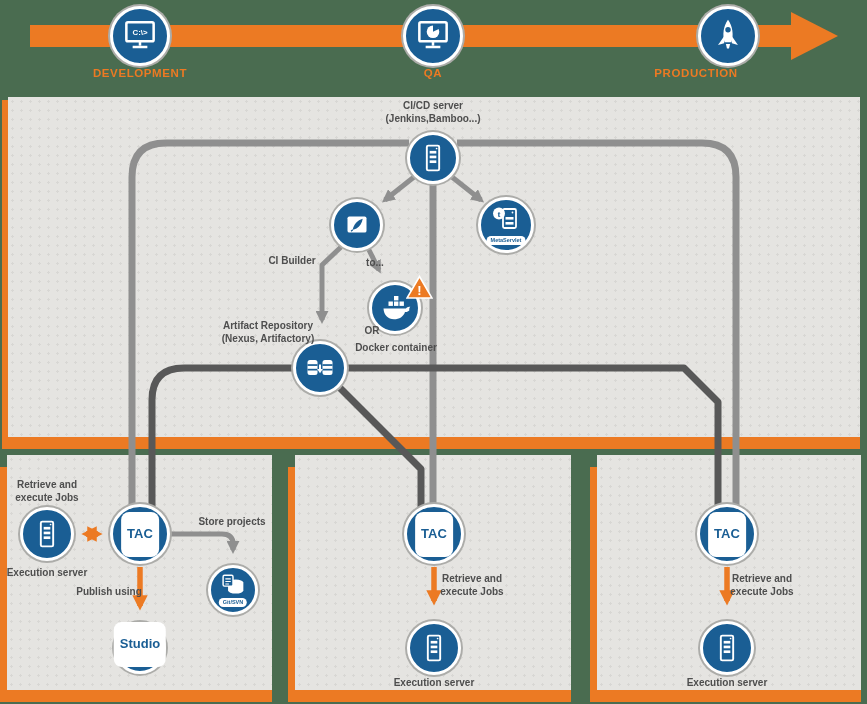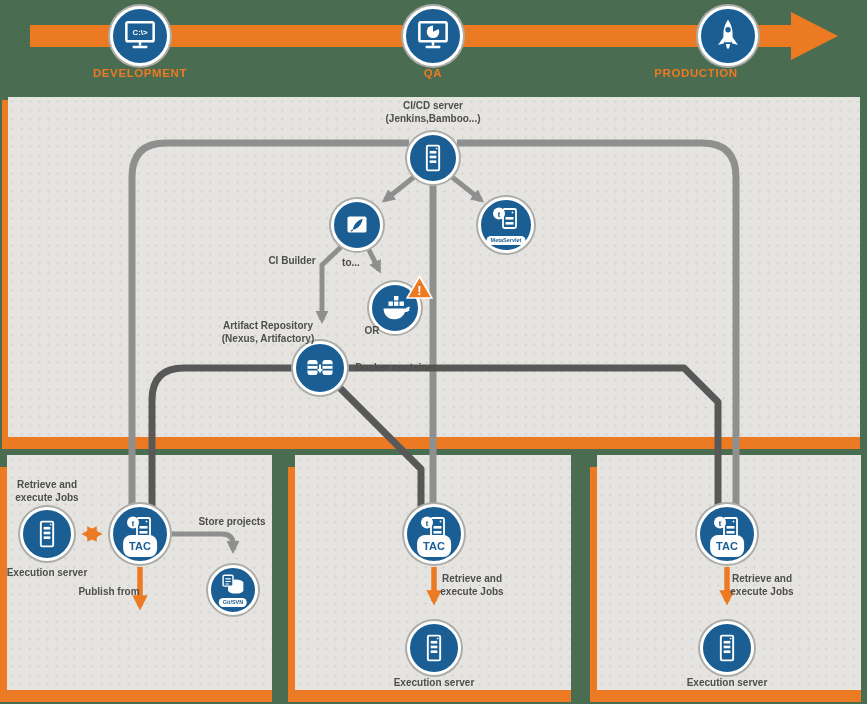--- a/index.html
+++ b/index.html
@@ -28,22 +28,22 @@
     border-left:47px solid var(--orange);z-index:1;}
 
   
   svg.wires{position:absolute;left:0;top:0;z-index:3;}
 
   
   .node{position:absolute;border-radius:50%;background:var(--blue);
     border:3px solid #fff;box-shadow:0 0 0 2px #ACACA9;
     display:flex;align-items:center;justify-content:center;z-index:5;}
   .badge{position:absolute;bottom:4px;left:50%;transform:translateX(-50%);
-    background:#fff;color:var(--blue);font-weight:bold;font-size:11px;
-    padding:4px 6px;border-radius:8px;white-space:nowrap;line-height:1.3;z-index:6;}
+    background:#fff;color:var(--blue);font-weight:bold;font-size:13px;
+    padding:14px 6px;border-radius:8px;white-space:nowrap;line-height:1.3;z-index:6;}
   .badge.small{font-size:5.5px;padding:1px 4px;bottom:5px;}
 
   
   .lbl{position:absolute;transform:translate(-50%,-50%);text-align:center;
     font-weight:bold;font-size:10px;color:var(--label);white-space:pre-line;
     line-height:1.3;z-index:6;}
   .stage-lbl{color:var(--orange);font-size:11.5px;letter-spacing:.6px;text-align:right;}
 
   .warn{position:absolute;z-index:7;}
 </style>
@@ -185,23 +185,23 @@
       <rect x="22.5" y="16.2" width="10" height="1.7" fill="#1A5E94"></rect>
       <rect x="22.5" y="20.8" width="10" height="1.7" fill="#1A5E94"></rect>
       <path d="M20 16.5 V 21.5" stroke="#fff" stroke-width="2"></path>
       <polygon points="17.2,21 22.8,21 20,25.2" fill="#fff"></polygon>
     </svg>
   </div>
 
   <div class="lbl" style="left:433px;top:112px;">CI/CD server
 (Jenkins,Bamboo...)</div>
   <div class="lbl" style="left:292px;top:225px;margin-top:35px;">CI Builder</div>
-  <div class="lbl" style="left:351px;top:262px;">to...</div>
+  <div class="lbl" style="left:375px;top:262px;">to...</div>
   <div class="lbl" style="left:372px;top:330px;">OR</div>
-  <div class="lbl" style="left:396px;top:347px;margin-top:20px;">Docker container</div>
+  <div class="lbl" style="left:396px;top:347px;">Docker container</div>
   <div class="lbl" style="left:268px;top:332px;">Artifact Repository
 (Nexus, Artifactory)</div>
 
   <div class="node" style="left:20px;top:507px;width:54px;height:54px;">
     <svg width="38" height="38" viewBox="0 0 40 40">
       <rect x="13.5" y="7" width="13" height="26" rx="1.5" fill="none" stroke="#fff" stroke-width="2"></rect>
       <circle cx="23.8" cy="10" r="0.9" fill="#fff"></circle>
       <rect x="16.5" y="12.5" width="7" height="2.8" fill="#fff"></rect>
       <rect x="16.5" y="17.5" width="7" height="2.8" fill="#fff"></rect>
       <rect x="16.5" y="22.5" width="7" height="2.8" fill="#fff"></rect>
@@ -224,26 +224,35 @@
     <svg width="36" height="36" viewBox="0 0 40 40" style="margin-bottom:7px;">
       <ellipse cx="23" cy="15" rx="8.5" ry="3.2" fill="#fff"></ellipse>
       <rect x="14.5" y="15" width="17" height="9" fill="#fff"></rect>
       <ellipse cx="23" cy="24" rx="8.5" ry="3.2" fill="#fff"></ellipse>
       <rect x="9" y="7" width="11" height="12" rx="1.5" fill="#1A5E94" stroke="#fff" stroke-width="1.6"></rect>
       <path d="M11.5 11 h6 M11.5 13.8 h6 M11.5 16.6 h4" stroke="#fff" stroke-width="1.2"></path>
     </svg>
     <div class="badge small">Git/SVN</div>
   </div>
 
+  <div class="node" style="left:114px;top:622px;width:52px;height:52px;">
+    <svg width="38" height="38" viewBox="0 0 40 40" style="margin-bottom:8px;">
+      <rect x="9" y="8" width="22" height="15" rx="1.5" fill="none" stroke="#fff" stroke-width="2"></rect>
+      <circle cx="20" cy="15.5" r="4.4" fill="none" stroke="#fff" stroke-width="1.4"></circle>
+      <text x="20" y="18.3" font-size="6.5" font-weight="bold" fill="#fff" text-anchor="middle" font-family="Liberation Serif,serif">t</text>
+      <path d="M20 23 v3 M14.5 27 h11" stroke="#fff" stroke-width="2"></path>
+    </svg>
+    <div class="badge">Studio</div>
+  </div>
 
   <div class="lbl" style="left:47px;top:491px;">Retrieve and
 execute Jobs</div>
   <div class="lbl" style="left:47px;top:572px;">Execution server</div>
   <div class="lbl" style="left:232px;top:521px;text-align:right;">Store projects</div>
-  <div class="lbl" style="left:109px;top:591px;">Publish from</div>
+  <div class="lbl" style="left:109px;top:591px;">Publish using</div>
 
   <div class="node" style="left:404px;top:504px;width:60px;height:60px;">
     <svg width="40" height="40" viewBox="0 0 40 40" style="margin-bottom:9px;">
       <rect x="17" y="8" width="13" height="19" rx="1.5" fill="none" stroke="#fff" stroke-width="1.8"></rect>
       <circle cx="26.5" cy="11.5" r="0.9" fill="#fff"></circle>
       <rect x="19.5" y="16" width="8" height="2.6" fill="#fff"></rect>
       <rect x="19.5" y="21" width="8" height="2.6" fill="#fff"></rect>
       <circle cx="13" cy="12.5" r="6" fill="#fff"></circle>
       <text x="13" y="15.5" font-size="9" font-weight="bold" fill="#1A5E94" text-anchor="middle" font-family="Liberation Serif,serif">t</text>
     </svg>

